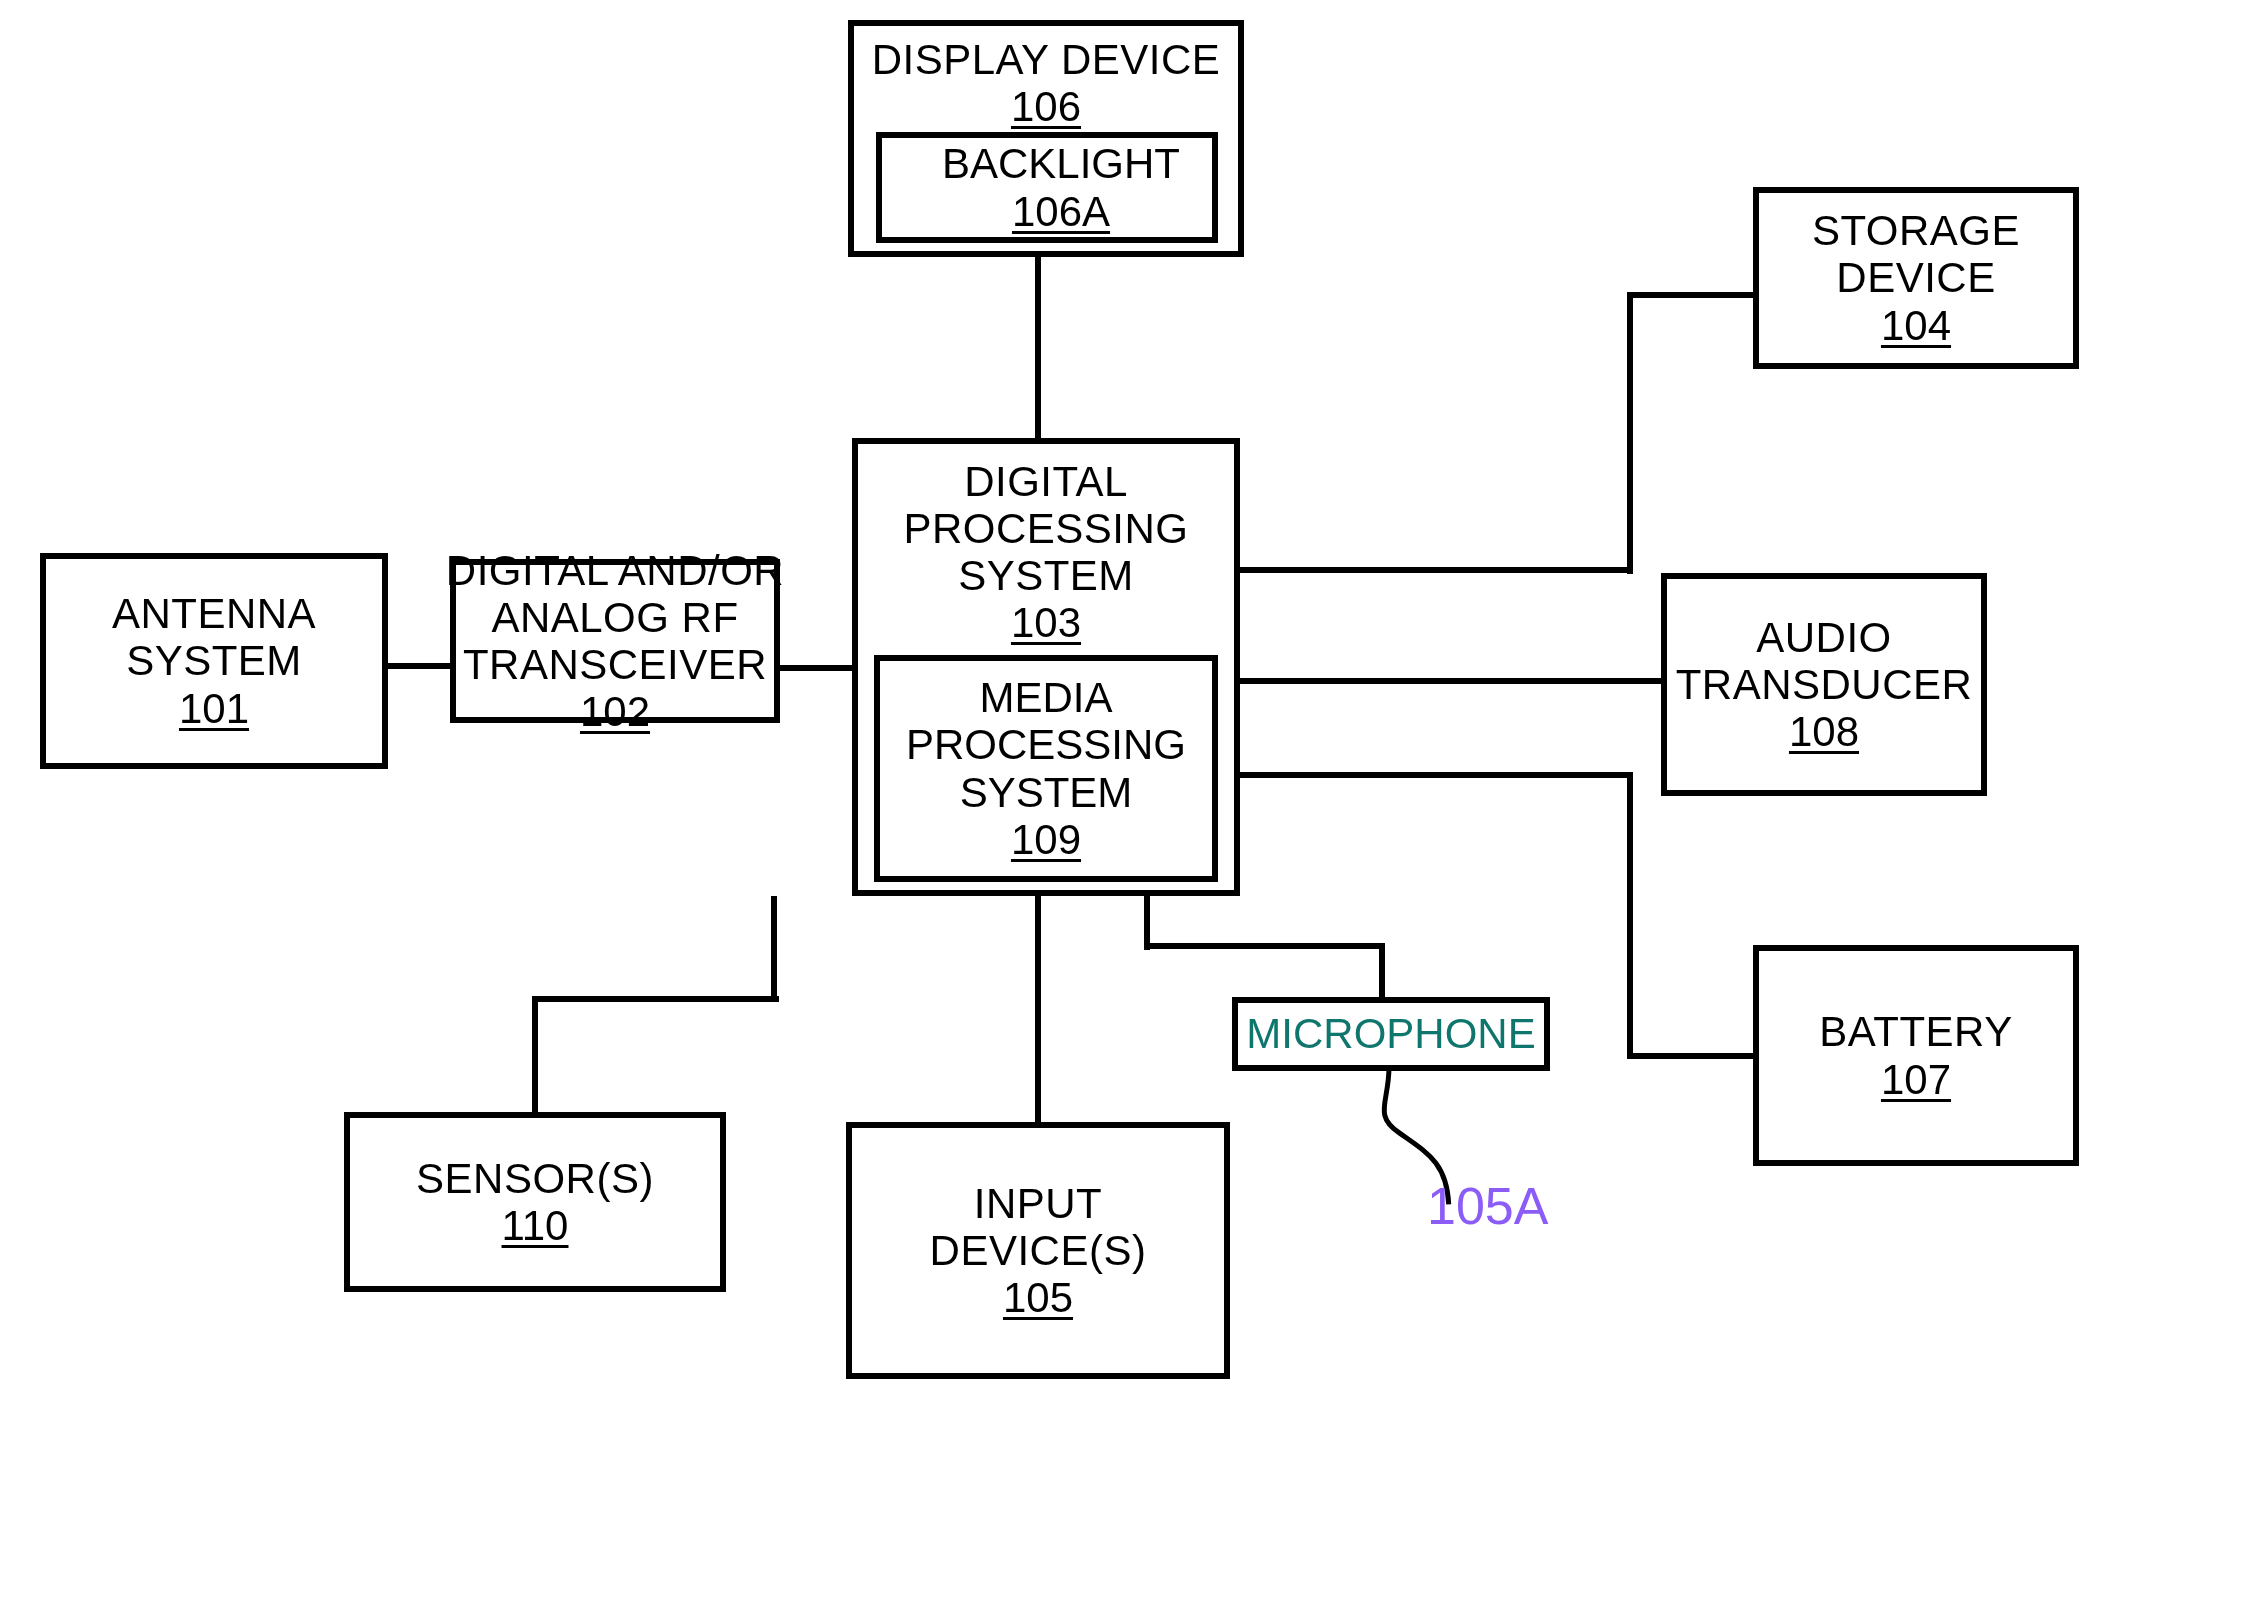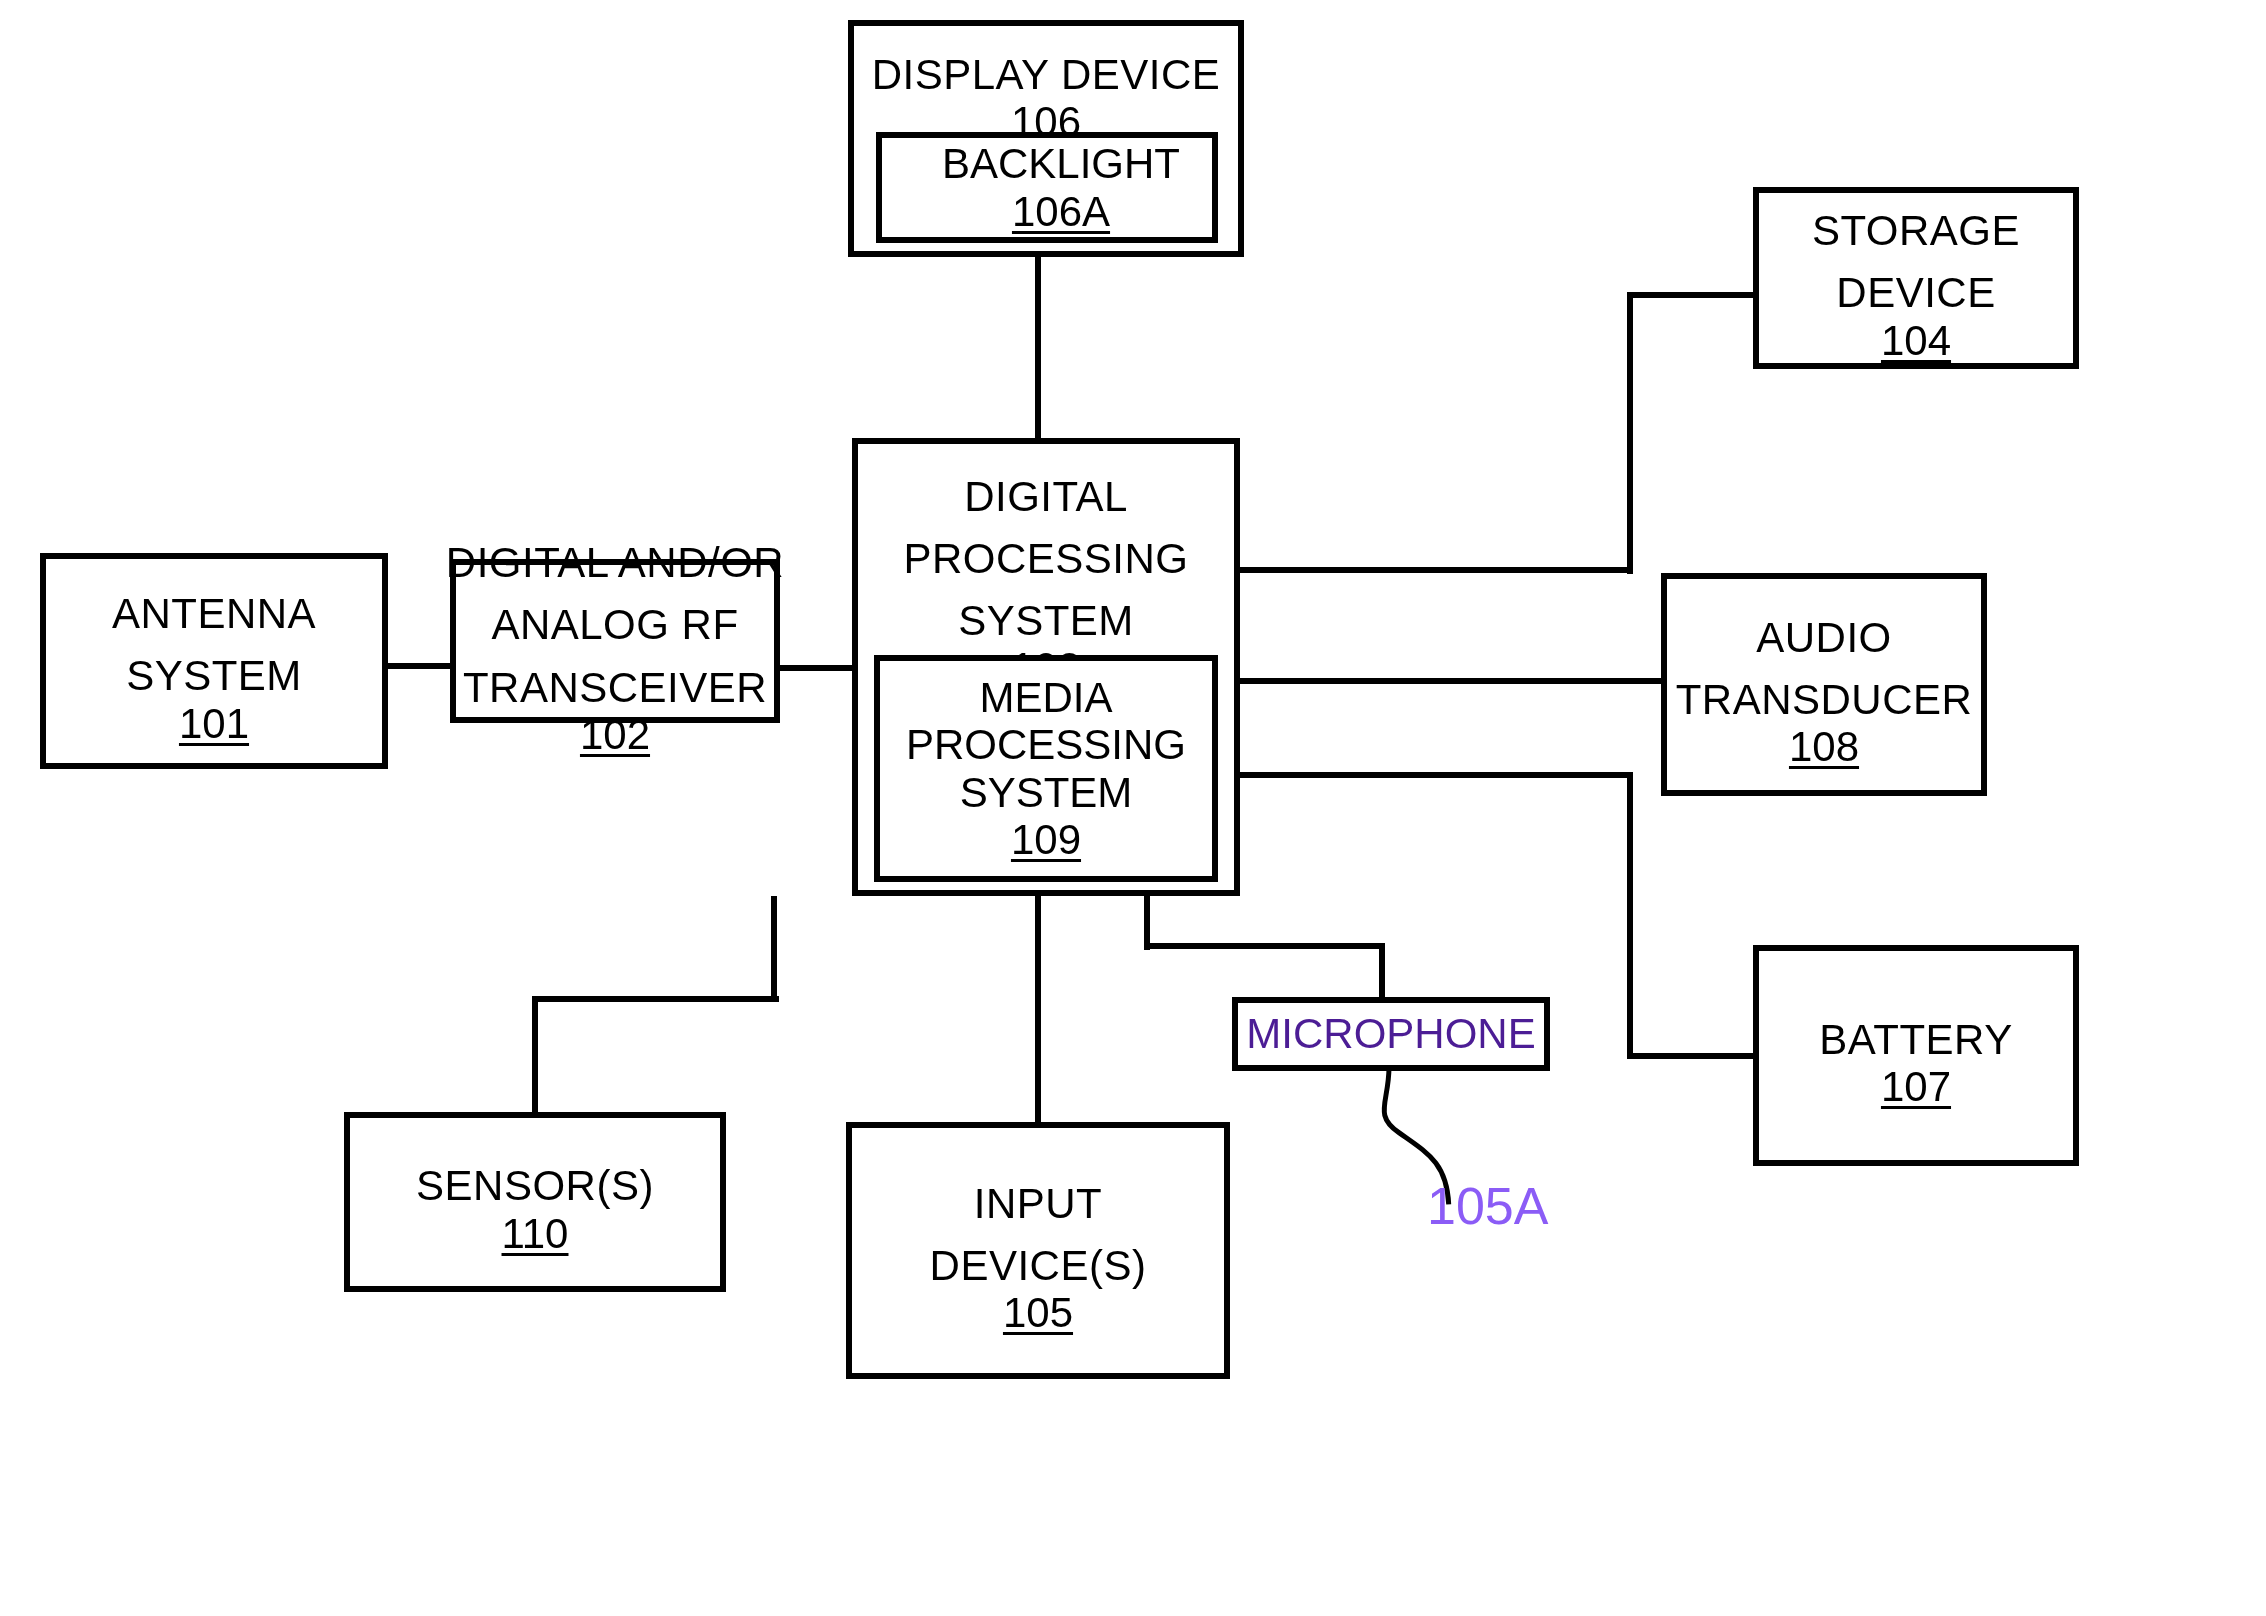--- a/index.html
+++ b/index.html
@@ -27,21 +27,20 @@
     text-align: center;
     color: #000000;
     z-index: 5;
   }
   .box .line {
     display: block;
     font-size: 42px;
     line-height: 1.12;
     letter-spacing: 0.5px;
     white-space: nowrap;
-    margin-top: 15px;
   }
   .box .ref {
     display: inline-block;
     font-size: 42px;
     line-height: 1.12;
     text-decoration: underline;
     text-underline-offset: 5px;
     text-decoration-thickness: 3px;
   }
   .inner-box {
@@ -78,21 +77,21 @@
     background: #ffffff;
     display: flex;
     align-items: center;
     justify-content: center;
     z-index: 7;
   }
   .micro-box .line {
     font-size: 42px;
     line-height: 1;
     white-space: nowrap;
-    color: #4c1d95;
+    color: #0f766e;
   }
   .wire {
     position: absolute;
     background: #000000;
     z-index: 2;
   }
   .callout-label {
     position: absolute;
     font-size: 52px;
     line-height: 1;

